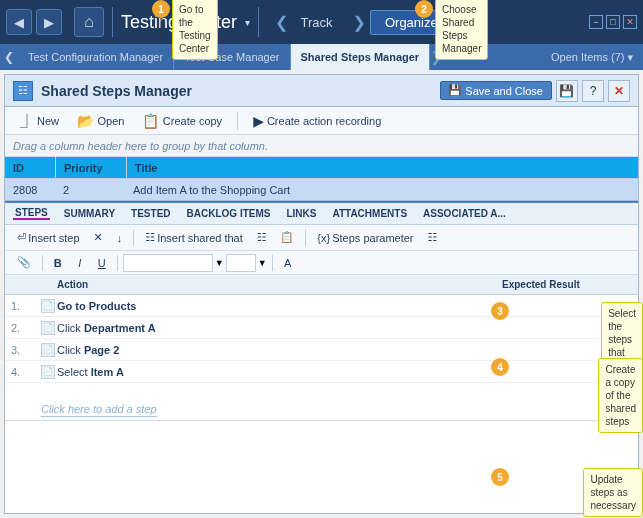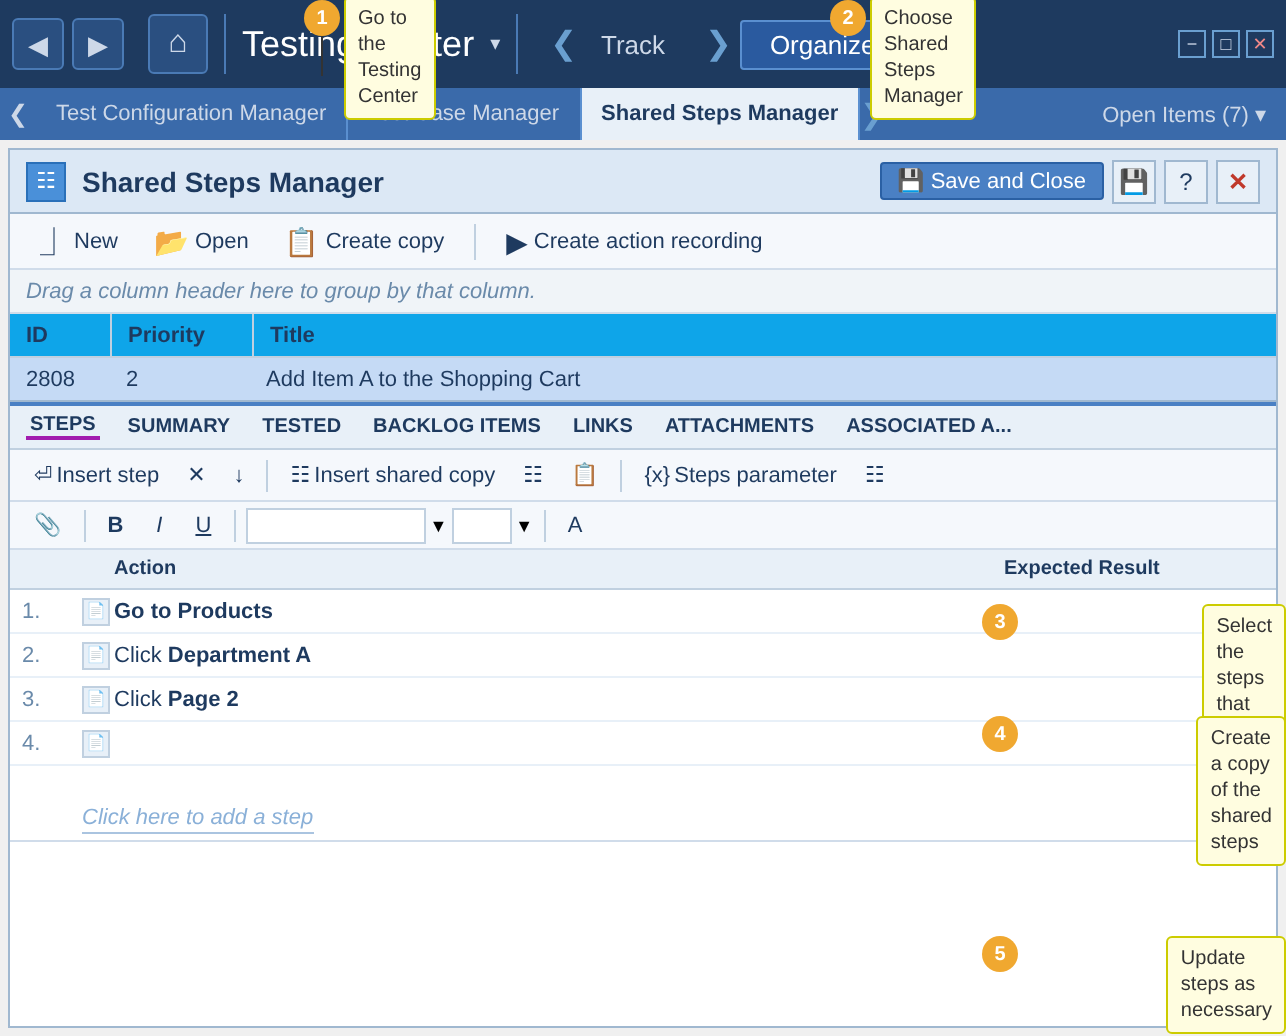--- a/index.html
+++ b/index.html
@@ -530,21 +530,21 @@
       </button>
       <button class="steps-btn">
         <span>✕</span>
       </button>
       <button class="steps-btn">
         <span>↓</span>
       </button>
       <div class="steps-sep"></div>
       <button class="steps-btn">
         <span>☷</span>
-        <span>Insert shared copy</span>
+        <span>Insert shared that</span>
       </button>
       <button class="steps-btn">
         <span>☷</span>
       </button>
       <button class="steps-btn">
         <span>📋</span>
       </button>
       <div class="steps-sep"></div>
       <button class="steps-btn">
         <span>{x}</span>
@@ -606,20 +606,21 @@
         </div>
         <div class="step-action">Click <strong>Page 2</strong></div>
         <div class="step-result"></div>
       </div>
 
       <div class="steps-row">
         <div class="step-num">4.</div>
         <div style="width:16px;">
           <div class="step-attach-icon">📄</div>
         </div>
+        <div class="step-action">Select <strong>Item A</strong></div>
         <div class="step-result"></div>
       </div>
 
       <div class="add-step-row">
         <span style="border-bottom:1px solid #aac4e0;padding-bottom:1px;">Click here to add a step</span>
       </div>
     </div>
 
   </div>
 </div>

